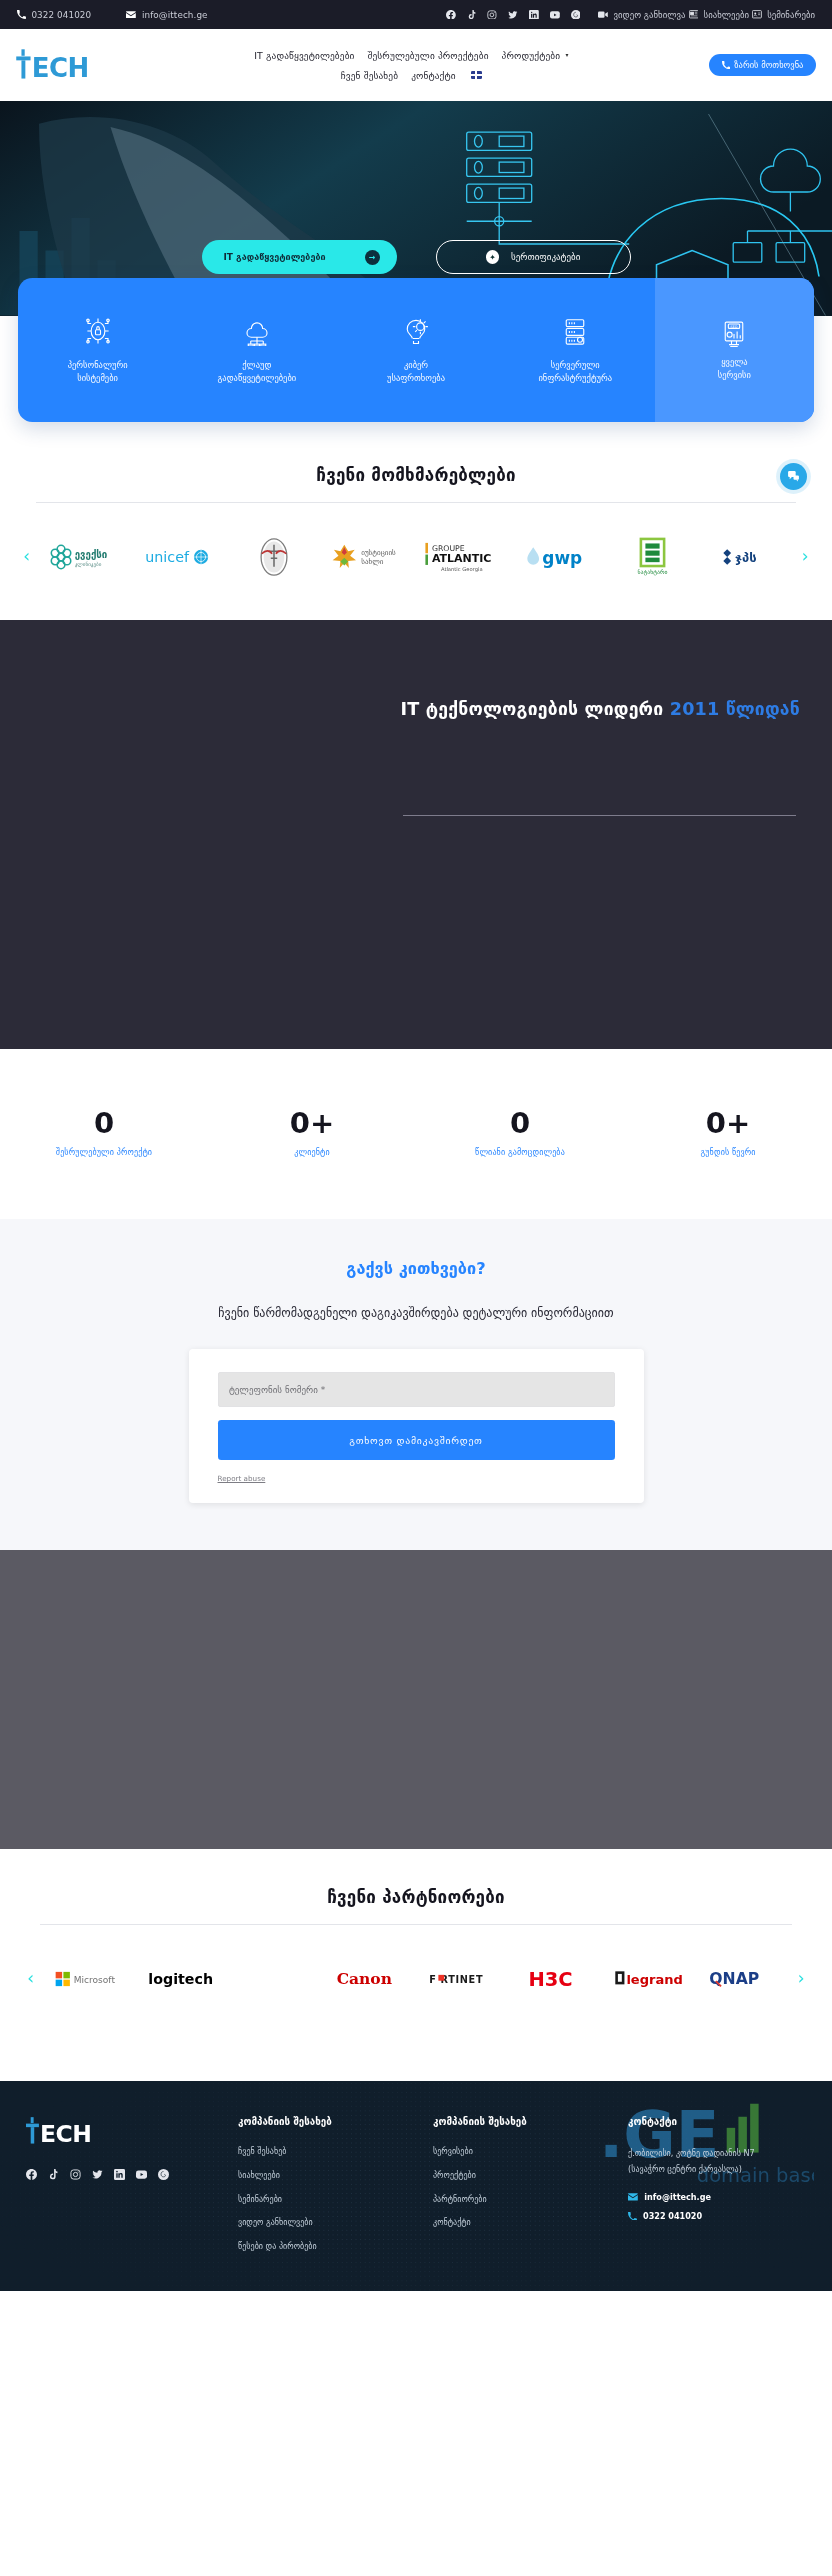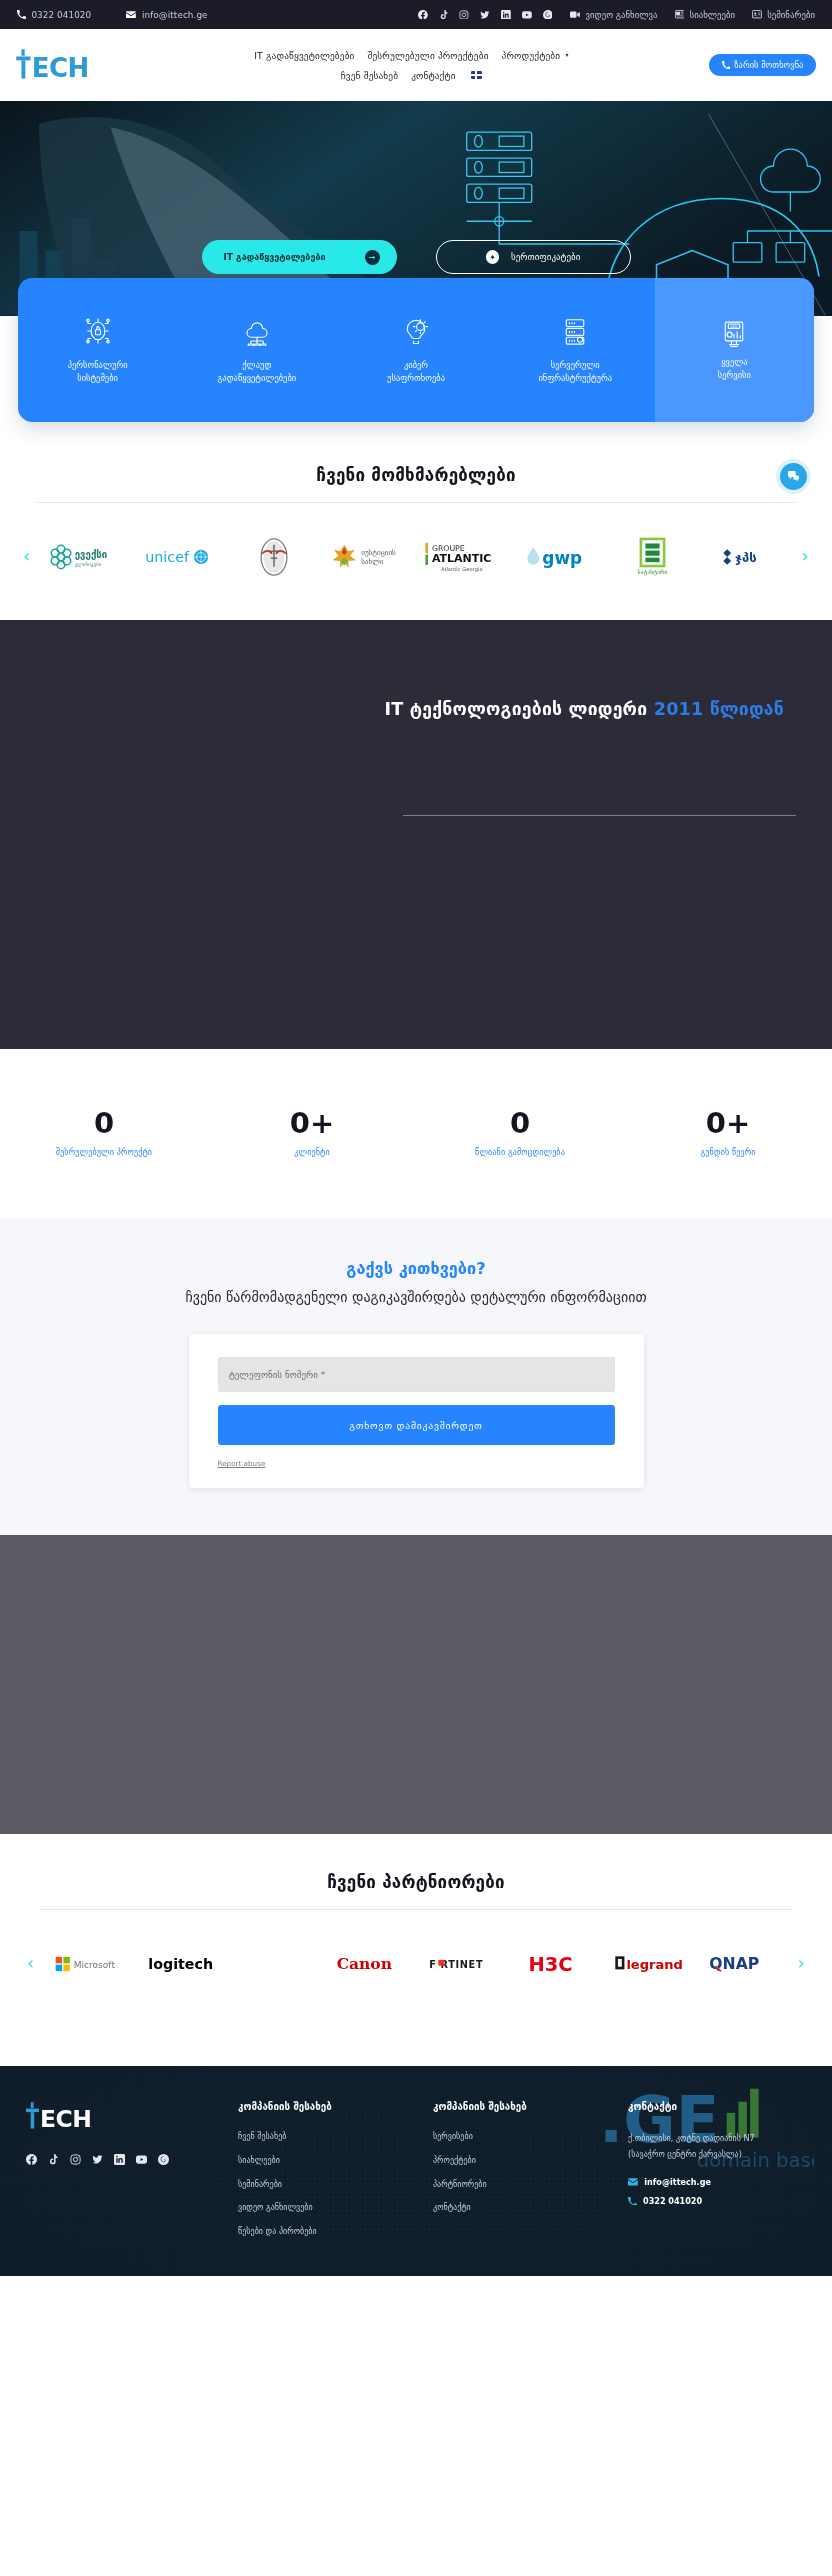--- a/index.html
+++ b/index.html
@@ -15,21 +15,21 @@
   .topbar {
     height:29px; background:#1b1c28; display:flex; align-items:center;
     padding:0 17px; gap:0; color:#c9ccd6; font-size:8.5px;
   }
   .tb-item { display:flex; align-items:center; gap:5.9px; color:#c9ccd6; }
   .tb-item .lbl { font-size:8.8px; letter-spacing:0.1px; }
   .tb-phone { margin-right:35px; }
   .tb-mail { margin-right:auto; }
   .tb-socials { display:flex; align-items:center; gap:11px; margin-right:18px; }
   .tb-soc { width:9.8px; height:9.8px; display:block; }
-  .tb-right { display:flex; align-items:flex-end; gap:17px; }
+  .tb-right { display:flex; align-items:flex-end; gap:3px; }
   .tb-right .tb-item { gap:5.2px; font-size:8.8px; }
   .ico { display:inline-block; line-height:0; }
 
   
   .header {
     height:72px; background:#fff; display:flex; align-items:center;
     padding:0 15.6px; position:relative;
   }
   .logo { width:98px; flex:0 0 98px; }
   .nav {
@@ -118,38 +118,38 @@
   .car-track { flex:1; display:flex; align-items:center; justify-content:space-around; gap:6.5px; }
   .logo-cell {
     height:48px; display:flex; align-items:center; justify-content:center;
     flex:1; cursor:pointer;
   }
 
   
   .dark-band {
     background:#2c2b38; height:429px; position:relative; color:#fff;
   }
-  .dark-band-inner { padding:79px 48px 0 0; text-align:right; }
+  .dark-band-inner { padding:79px 32px 0 0; text-align:right; }
   .dark-title { font-size:17.6px; font-weight:600; letter-spacing:0.2px; }
   .dark-title .hl { color:#2e7ce4; }
   .dark-rule {
     position:absolute; right:36px; top:195px; width:393px; height:0.7px;
     background:#7e7c8c;
   }
 
   
   .stats { display:flex; padding:60px 0 62px; background:#fff; }
   .stat { flex:1; text-align:center; }
   .stat-num { font-size:29px; font-weight:700; color:#15151f; line-height:1; }
   .stat-lbl { margin-top:9px; font-size:8.1px; color:#2684ff; letter-spacing:0.1px; }
 
   
   .contact { background:#f6f7fa; padding:40px 8px 47px; text-align:center; }
   .contact-title { font-size:16.3px; font-weight:700; color:#2684ff; }
-  .contact-sub { margin-top:11px; font-size:14px; color:#2c2c38; }
+  .contact-sub { margin-top:28px; font-size:12px; color:#2c2c38; }
   .form-card {
     width:455px; margin:29px auto 0; background:#fff; border-radius:3.9px;
     box-shadow:0 1.3px 6.5px rgba(0,0,0,.09); padding:23.4px 29px 19.5px; text-align:left;
   }
   .field {
     width:100%; height:35px; background:#e5e5e5; border:0.7px solid #e2e2e4;
     border-radius:2px; padding:0 10.4px; font-size:9px; color:#6d6d72;
     font-family:inherit;
   }
   .field::placeholder { color:#6d6d72; }

